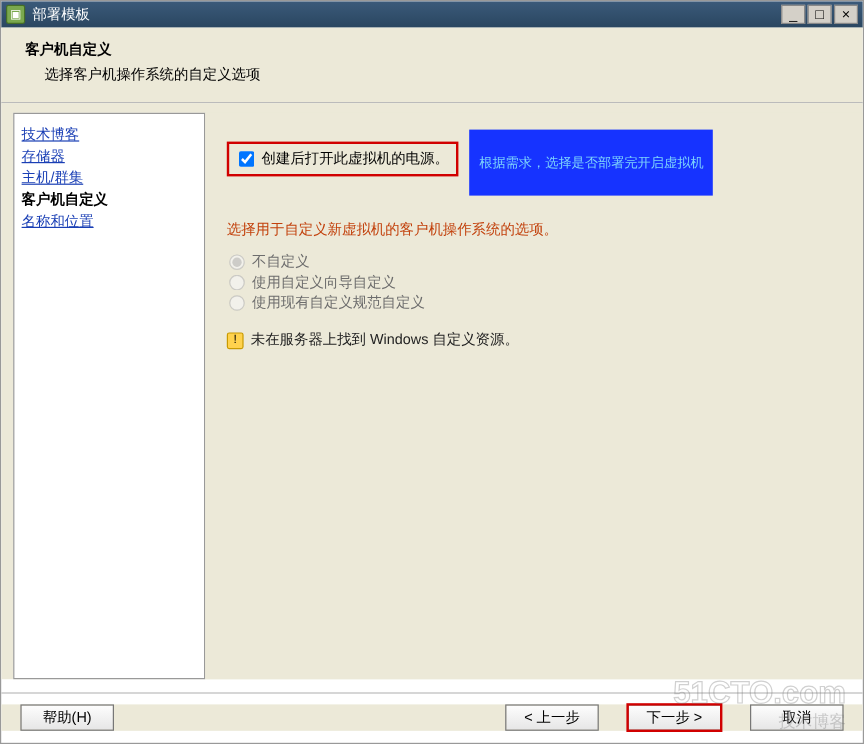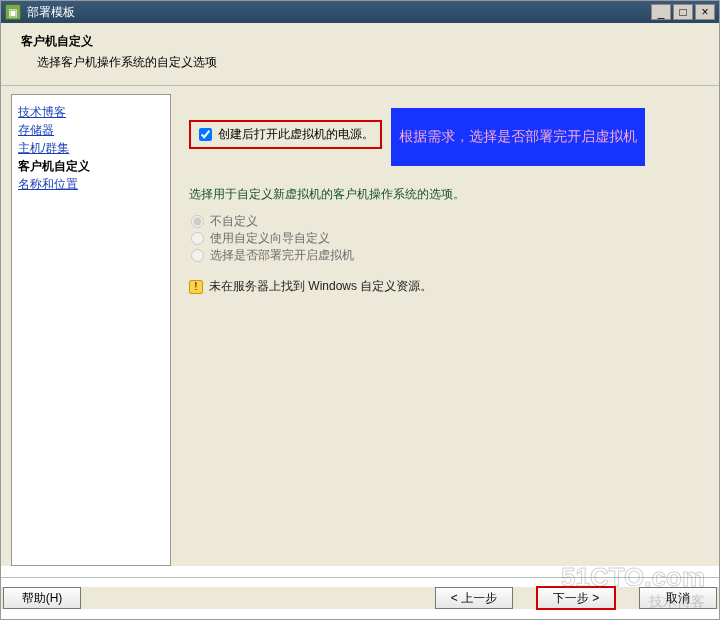--- a/index.html
+++ b/index.html
@@ -84,43 +84,43 @@
     display: inline-flex;
     align-items: center;
     padding: 4px 6px;
     background: #ece9d8;
     justify-content: center;
   }
   .row-checkbox input { margin: 0 6px 0 2px; }
   .annot {
     display: inline-block;
     background: #1633ff;
-    color: #f9a8d4;
+    color: #7dd3fc;
     padding: 20px 8px;
     margin-left: 6px;
-    font-size: 14px;
-  }
-  .desc { margin-top: 20px; color: #14532d; }
+    font-size: 11px;
+  }
+  .desc { margin-top: 20px; color: #c2410c; }
   .radios { margin-top: 10px; }
   .radio-row { display: flex; align-items: center; margin: 0 0; color: #6d6d6d; }
   .radio-row input { margin: 0 6px 0 2px; }
   .warn-row { display: flex; align-items: center; margin-top: 14px; color: #222; }
   .warn-icon {
     width: 14px; height: 14px; margin-right: 6px;
     display: inline-flex; align-items: center; justify-content: center;
     color: #000; background: #ffd24d; border: 1px solid #c99a00;
     font-size: 10px; border-radius: 2px;
   }
 
   .footer {
     position: absolute;
     left: 0; right: 0; bottom: 10px;
     display: flex;
     align-items: flex-end;
-    padding: 0 2px;
+    padding: 0 16px;
     background: #ece9d8;
   }
   .footer-sep {
     border-top: 1px solid #bbb;
     position: absolute;
     left: 0; right: 0; top: -10px;
   }
   .btn {
     min-width: 78px;
     height: 22px;
@@ -196,21 +196,21 @@
       <label class="radio-row">
         <input type="radio" name="cust" checked="" disabled="" style="">
         <span>不自定义</span>
       </label>
       <label class="radio-row">
         <input type="radio" name="cust" disabled="" style="">
         <span>使用自定义向导自定义</span>
       </label>
       <label class="radio-row">
         <input type="radio" name="cust" disabled="" style="">
-        <span>选择是否部署完开启虚拟机</span>
+        <span>使用现有自定义规范自定义</span>
       </label>
     </div>
 
     <div class="warn-row">
       <span class="warn-icon">!</span>
       <span>未在服务器上找到 Windows 自定义资源。</span>
     </div>
   </div>
 </div>
 

